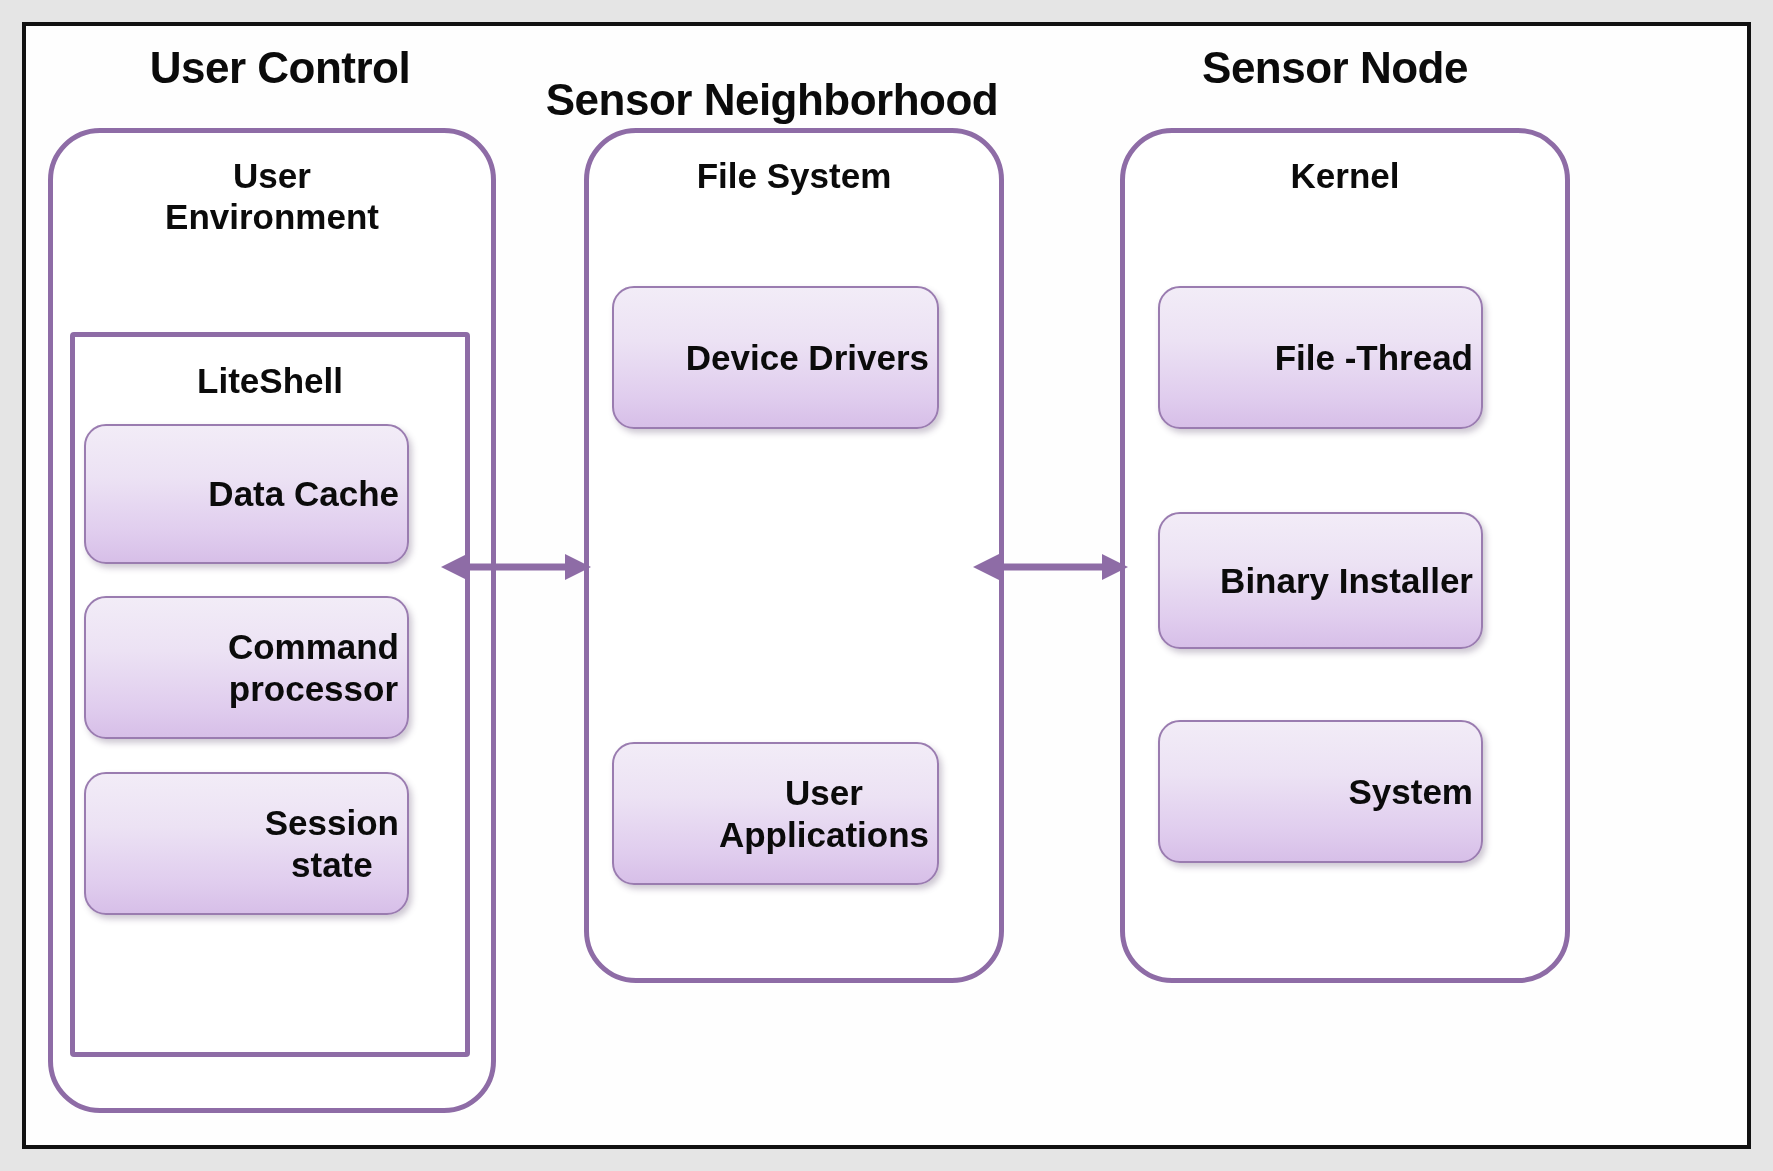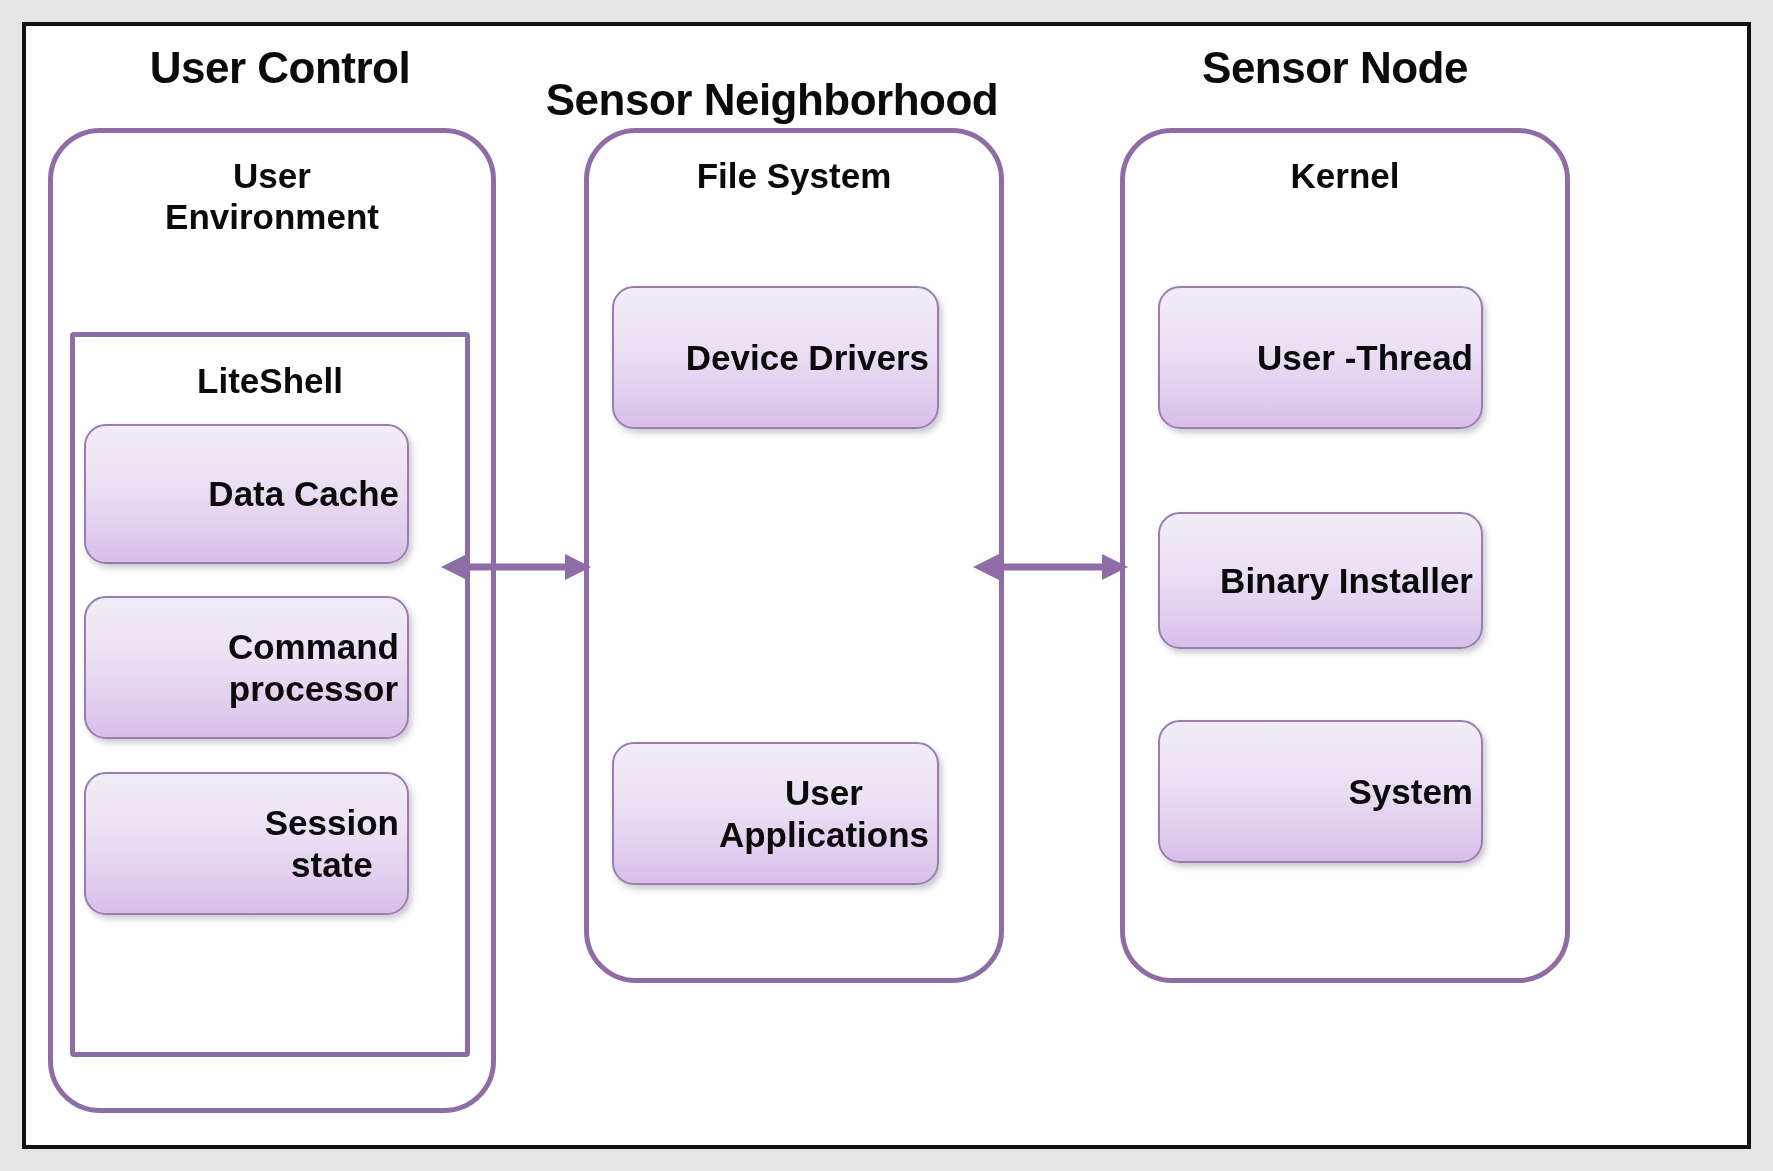--- a/index.html
+++ b/index.html
@@ -215,21 +215,21 @@
       <span>User</span><br>
       <span>Applications</span>
     </span>
   </div>
 
   <div class="group-box" id="group-kernel">
     <div class="group-label" id="label-kernel">Kernel</div>
   </div>
 
   <div class="node-box" id="node-multi-thread">
-    <span>User -Thread</span>
+    <span>File -Thread</span>
   </div>
 
   <div class="node-box" id="node-binary-installer">
     <span>Binary Installer</span>
   </div>
 
   <div class="node-box" id="node-system-calls">
     <span>
       <span></span>
       <span>System</span><br>

